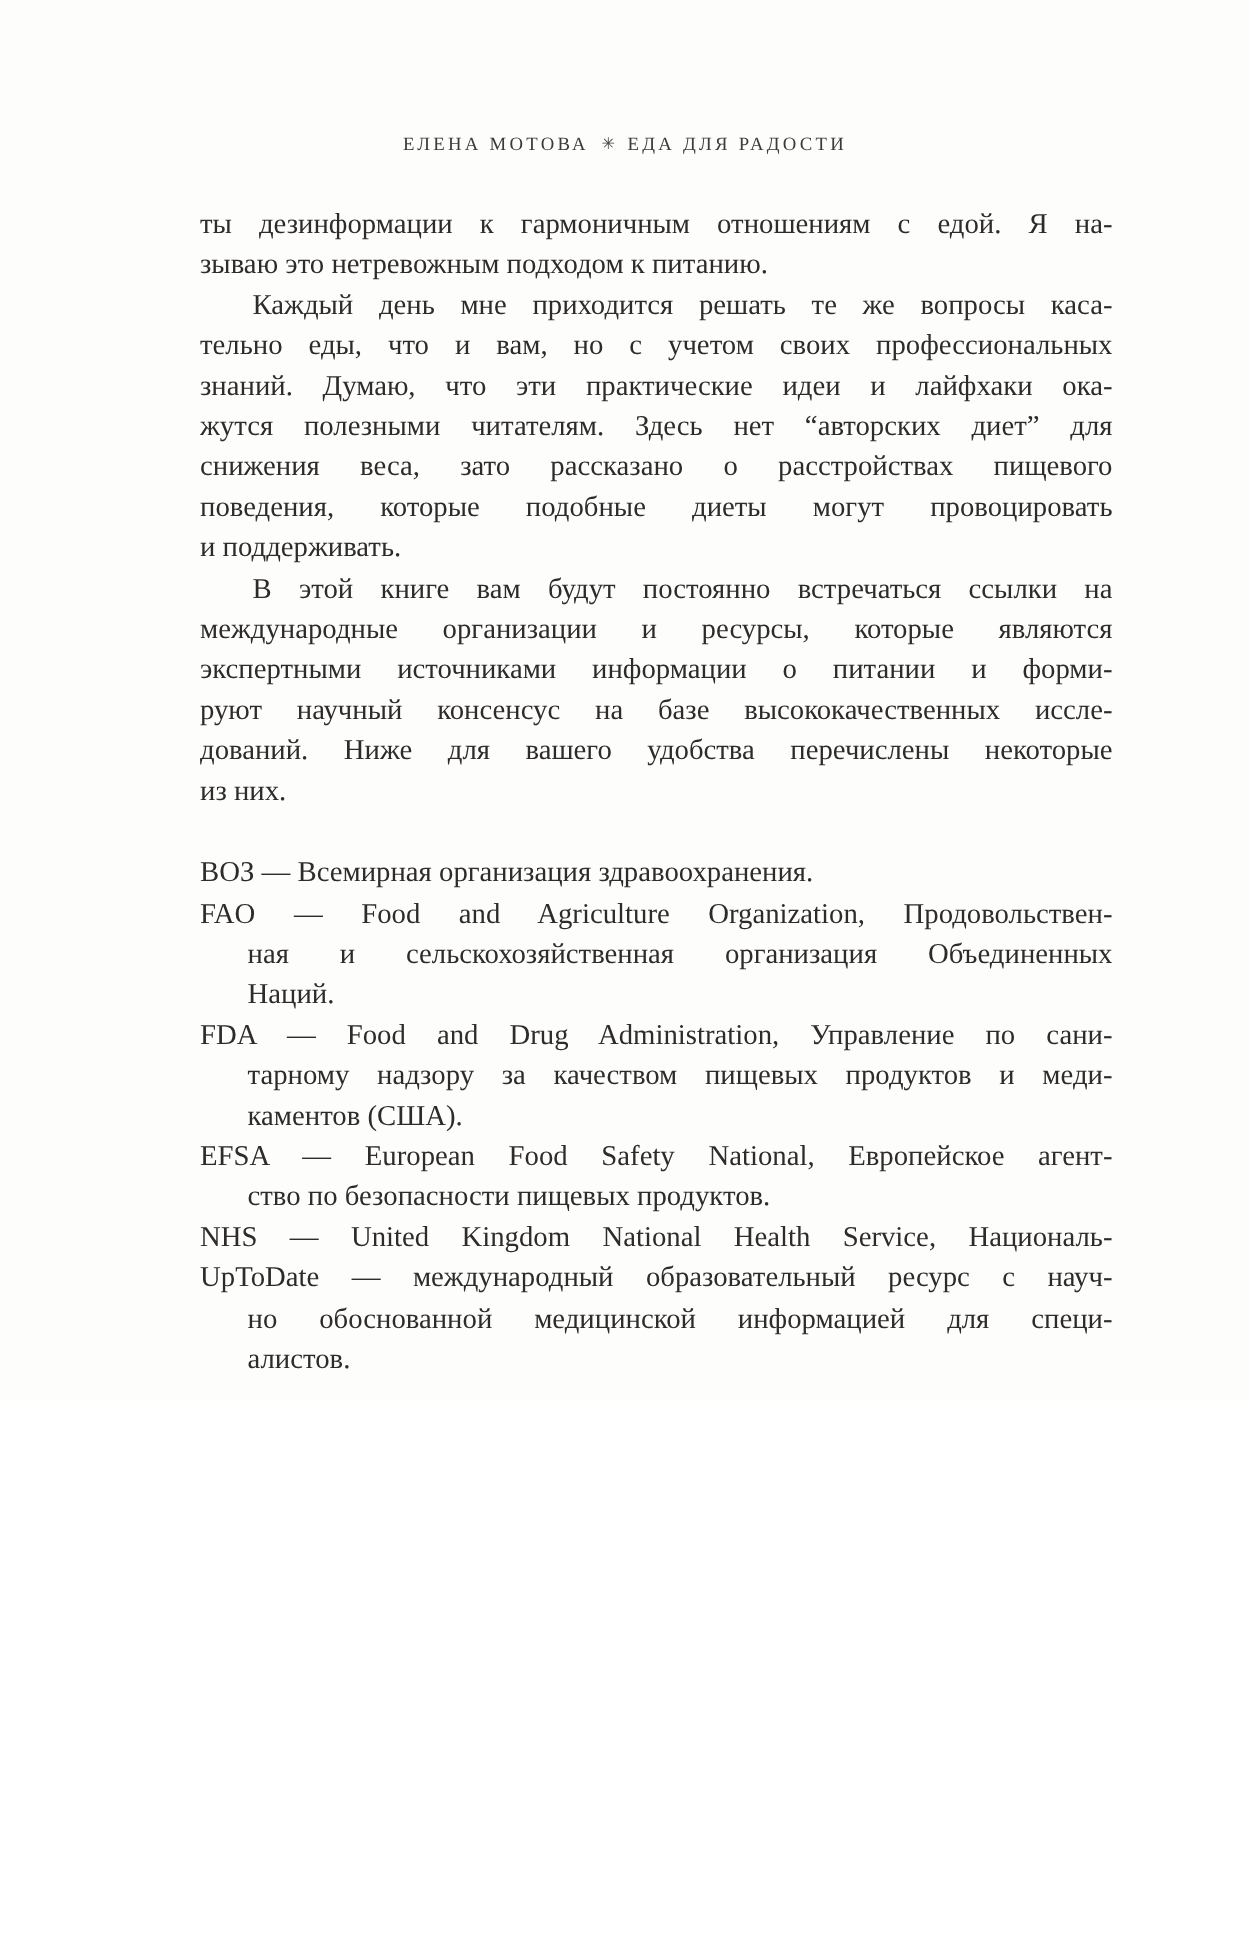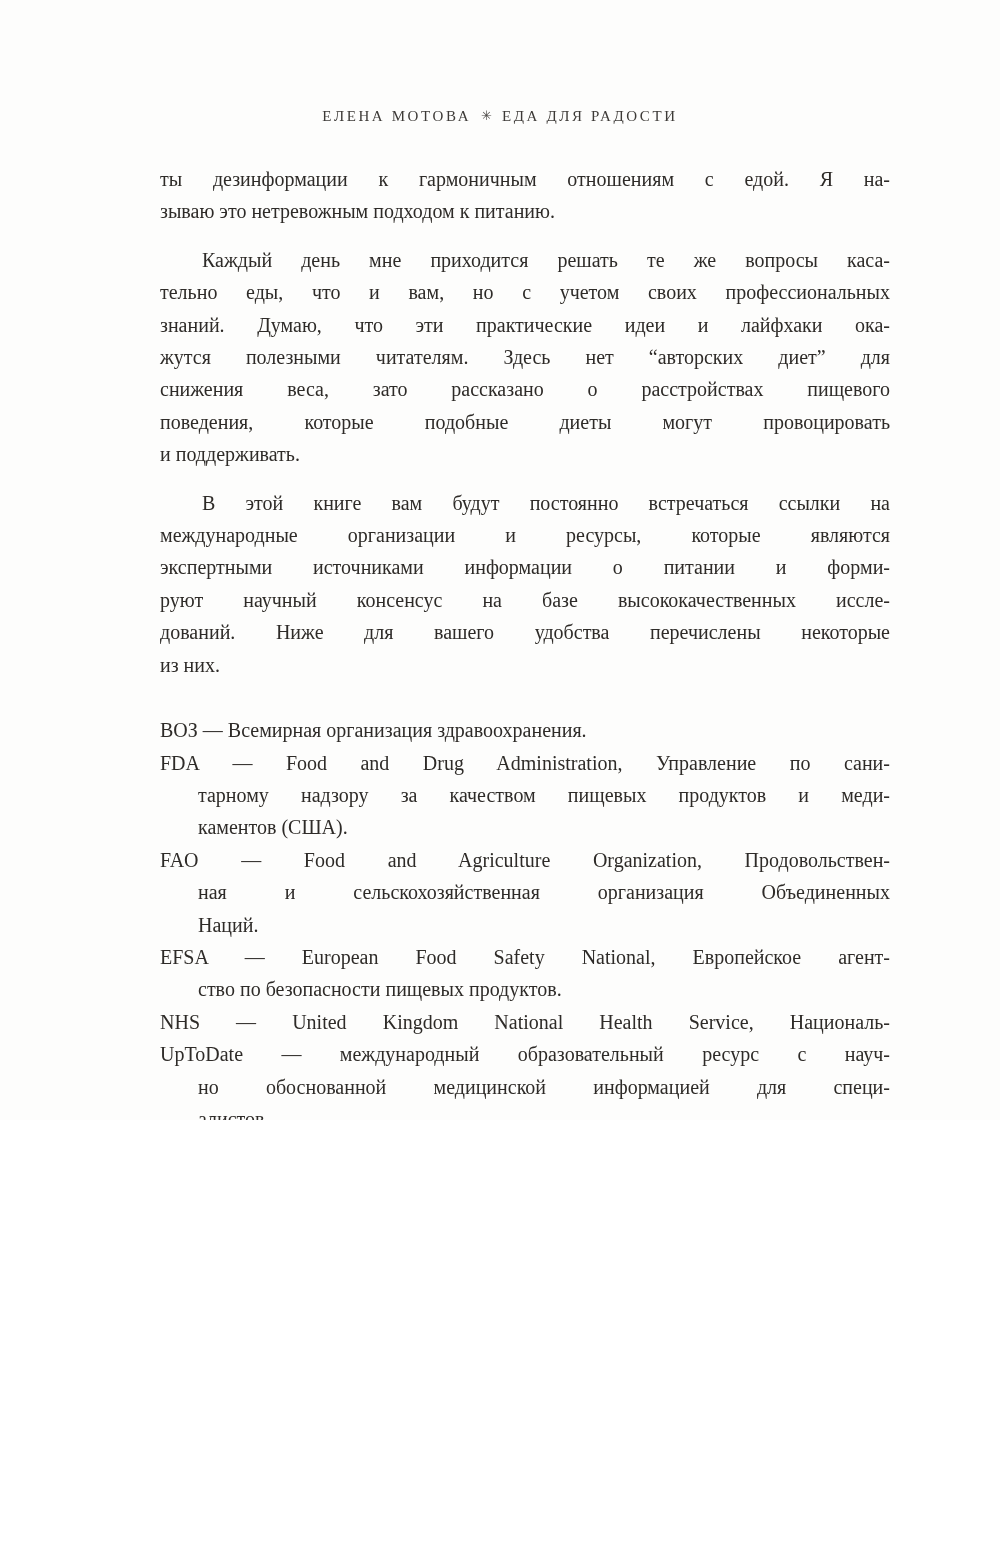--- a/index.html
+++ b/index.html
@@ -35,34 +35,33 @@
     font-size: 13px;
     letter-spacing: 0;
     color: #4a4744;
     transform: translateY(-1px);
   }
   .body-text {
     position: absolute;
     top: 163px;
     left: 160px;
     width: 730px;
-    font-size: 20px;
+    font-size: 23px;
     line-height: 32.4px;
   }
   .line {
     text-align: justify;
     text-align-last: justify;
     white-space: normal;
   }
   .line.last {
     text-align-last: left;
   }
   .line.indent {
     text-indent: 42px;
-    margin-top: 16px;
   }
   .line.hang {
     margin-left: 38px;
   }
   .ref-list {
     margin-top: 33px;
   }
 </style>
 </head>
 <body>
@@ -89,28 +88,28 @@
       <div class="line">международные организации и ресурсы, которые являются</div>
       <div class="line">экспертными источниками информации о питании и форми-</div>
       <div class="line">руют научный консенсус на базе высококачественных иссле-</div>
       <div class="line">дований. Ниже для вашего удобства перечислены некоторые</div>
       <div class="line last">из них.</div>
       <div class="ref-list">
         <div>
           <div class="line last">ВОЗ — Всемирная организация здравоохранения.</div>
         </div>
         <div>
+          <div class="line">FAO — Food and Agriculture Organization, Продовольствен-</div>
+          <div class="line hang">ная и сельскохозяйственная организация Объединенных</div>
+          <div class="line hang last">Наций.</div>
+        </div>
+        <div>
           <div class="line">FDA — Food and Drug Administration, Управление по сани-</div>
           <div class="line hang">тарному надзору за качеством пищевых продуктов и меди-</div>
           <div class="line hang last">каментов (США).</div>
-        </div>
-        <div>
-          <div class="line">FAO — Food and Agriculture Organization, Продовольствен-</div>
-          <div class="line hang">ная и сельскохозяйственная организация Объединенных</div>
-          <div class="line hang last">Наций.</div>
         </div>
         <div>
           <div class="line">EFSA — European Food Safety National, Европейское агент-</div>
           <div class="line hang last">ство по безопасности пищевых продуктов.</div>
         </div>
         <div>
           <div class="line">NHS — United Kingdom National Health Service, Националь-</div>
         </div>
         <div>
           <div class="line">UpToDate — международный образовательный ресурс с науч-</div>

